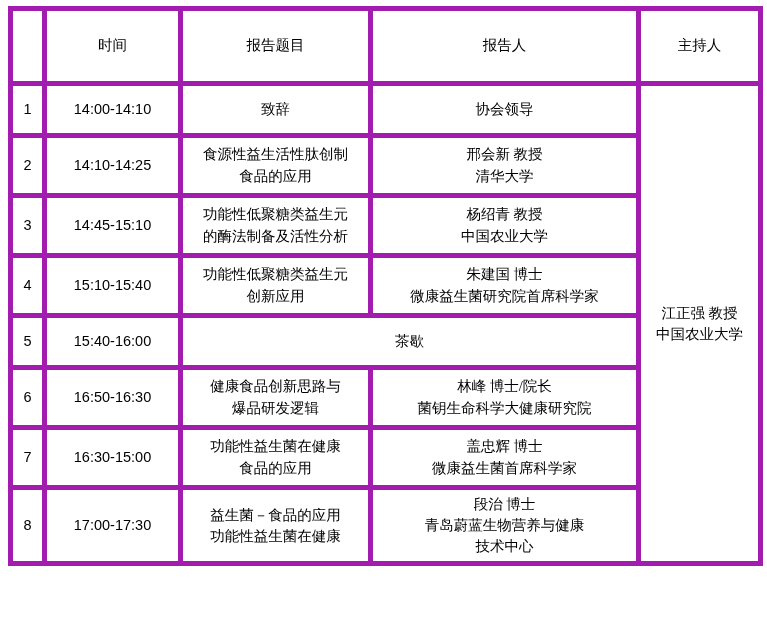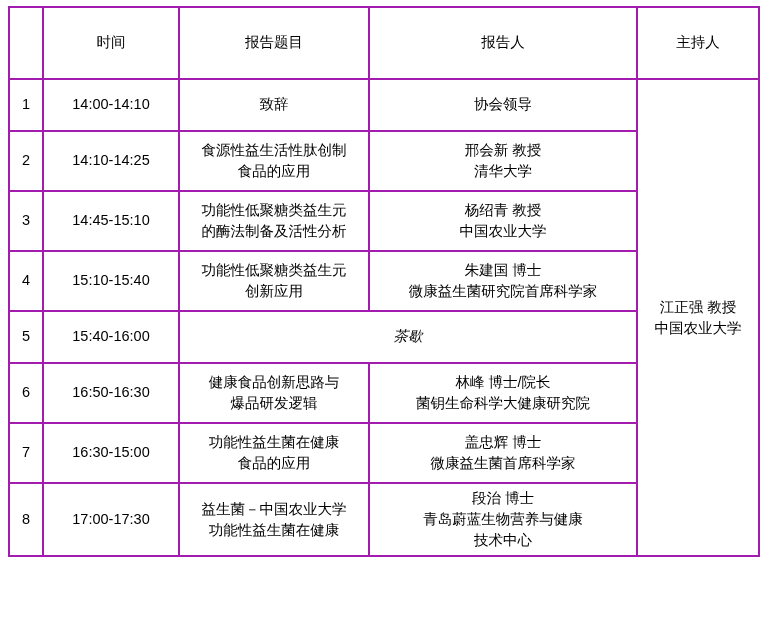--- a/index.html
+++ b/index.html
@@ -21,49 +21,48 @@
     box-sizing: border-box;
   }
   table.agenda {
     border-collapse: collapse;
     table-layout: fixed;
     width: 750px;
     margin-left: 8px;
     margin-top: 6px;
   }
   table.agenda td {
-    border: 2px solid #a21caf;
+    border: 5px solid #a21caf;
     text-align: center;
     vertical-align: middle;
     font-size: 14.5px;
     line-height: 1.45;
     padding: 4px 3px;
     font-family: "Liberation Sans", "DejaVu Sans", sans-serif;
   }
   .col-idx   { width: 34px; }
   .col-time  { width: 136px; }
   .col-title { width: 190px; }
   .col-spk   { width: 268px; }
   .col-host  { width: 122px; }
 
   .head-row td {
     height: 62px;
     font-size: 15px;
   }
   .r-idx { height: 52px; }
   .r-two { height: 60px; }
   .r-three { height: 68px; }
-  .cell-line { display: block; }
+  .cell-line { display: block; font-family: Liberation Serif, serif; }
   .host-cell {
     font-size: 14.5px;
     line-height: 1.55;
   }
   .tea-cell {
     text-align: center;
-    font-style: italic;
   }
 </style>
 </head>
 <body>
 
 <div class="sheet">
   <table class="agenda">
     <colgroup>
       <col class="col-idx">
       <col class="col-time">
@@ -163,21 +162,21 @@
         <td>
           <span class="cell-line">盖忠辉  博士</span>
           <span class="cell-line">微康益生菌首席科学家</span>
         </td>
       </tr>
 
       <tr class="r-three">
         <td>8</td>
         <td>17:00-17:30</td>
         <td>
-          <span class="cell-line">益生菌－中国农业大学</span>
+          <span class="cell-line">益生菌－食品的应用</span>
           <span class="cell-line">功能性益生菌在健康</span>
         </td>
         <td>
           <span class="cell-line">段治  博士</span>
           <span class="cell-line">青岛蔚蓝生物营养与健康</span>
           <span class="cell-line">技术中心</span>
         </td>
       </tr>
     </tbody>
   </table>

